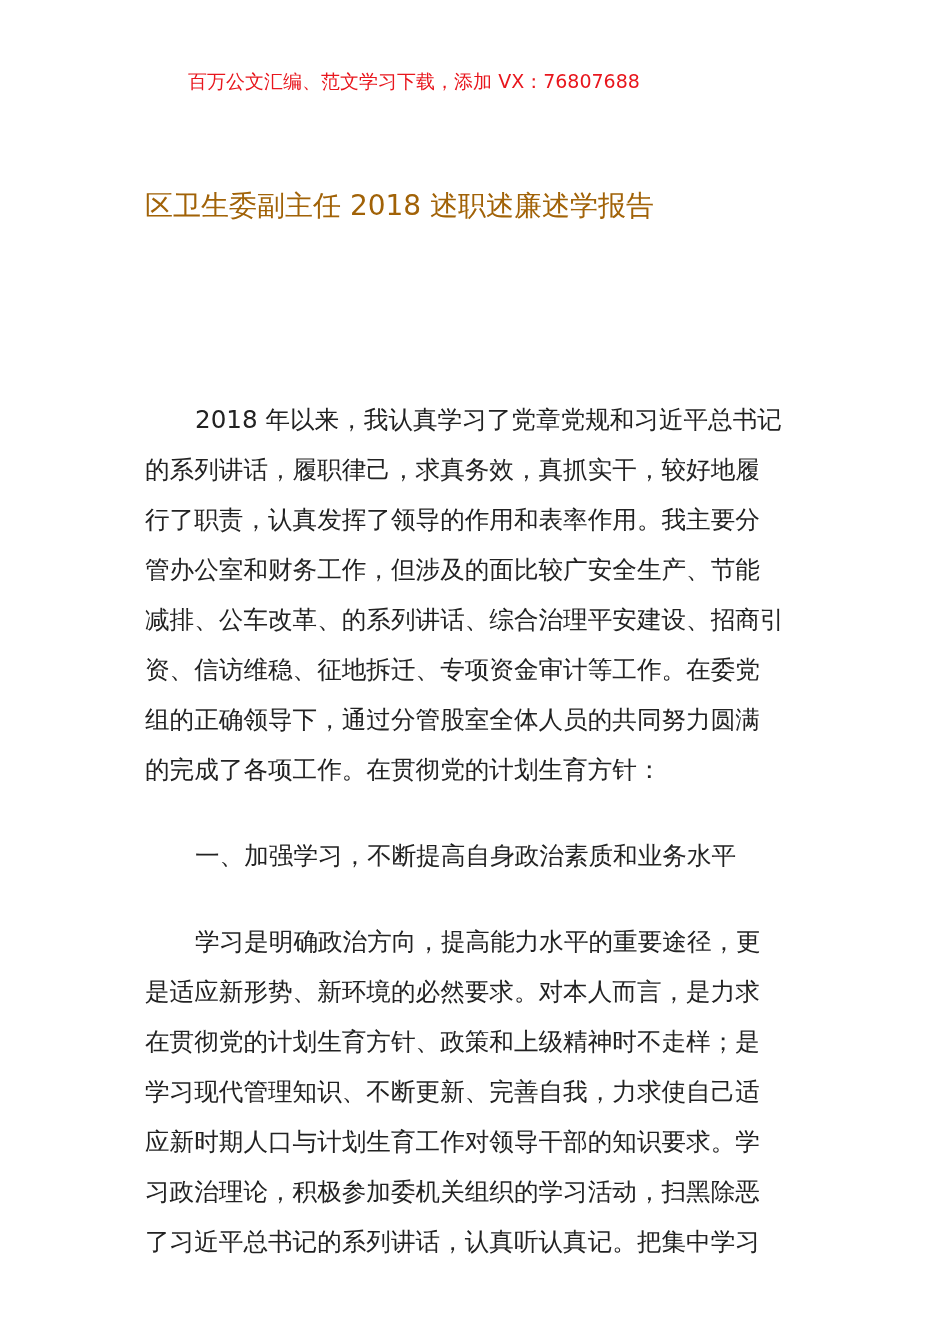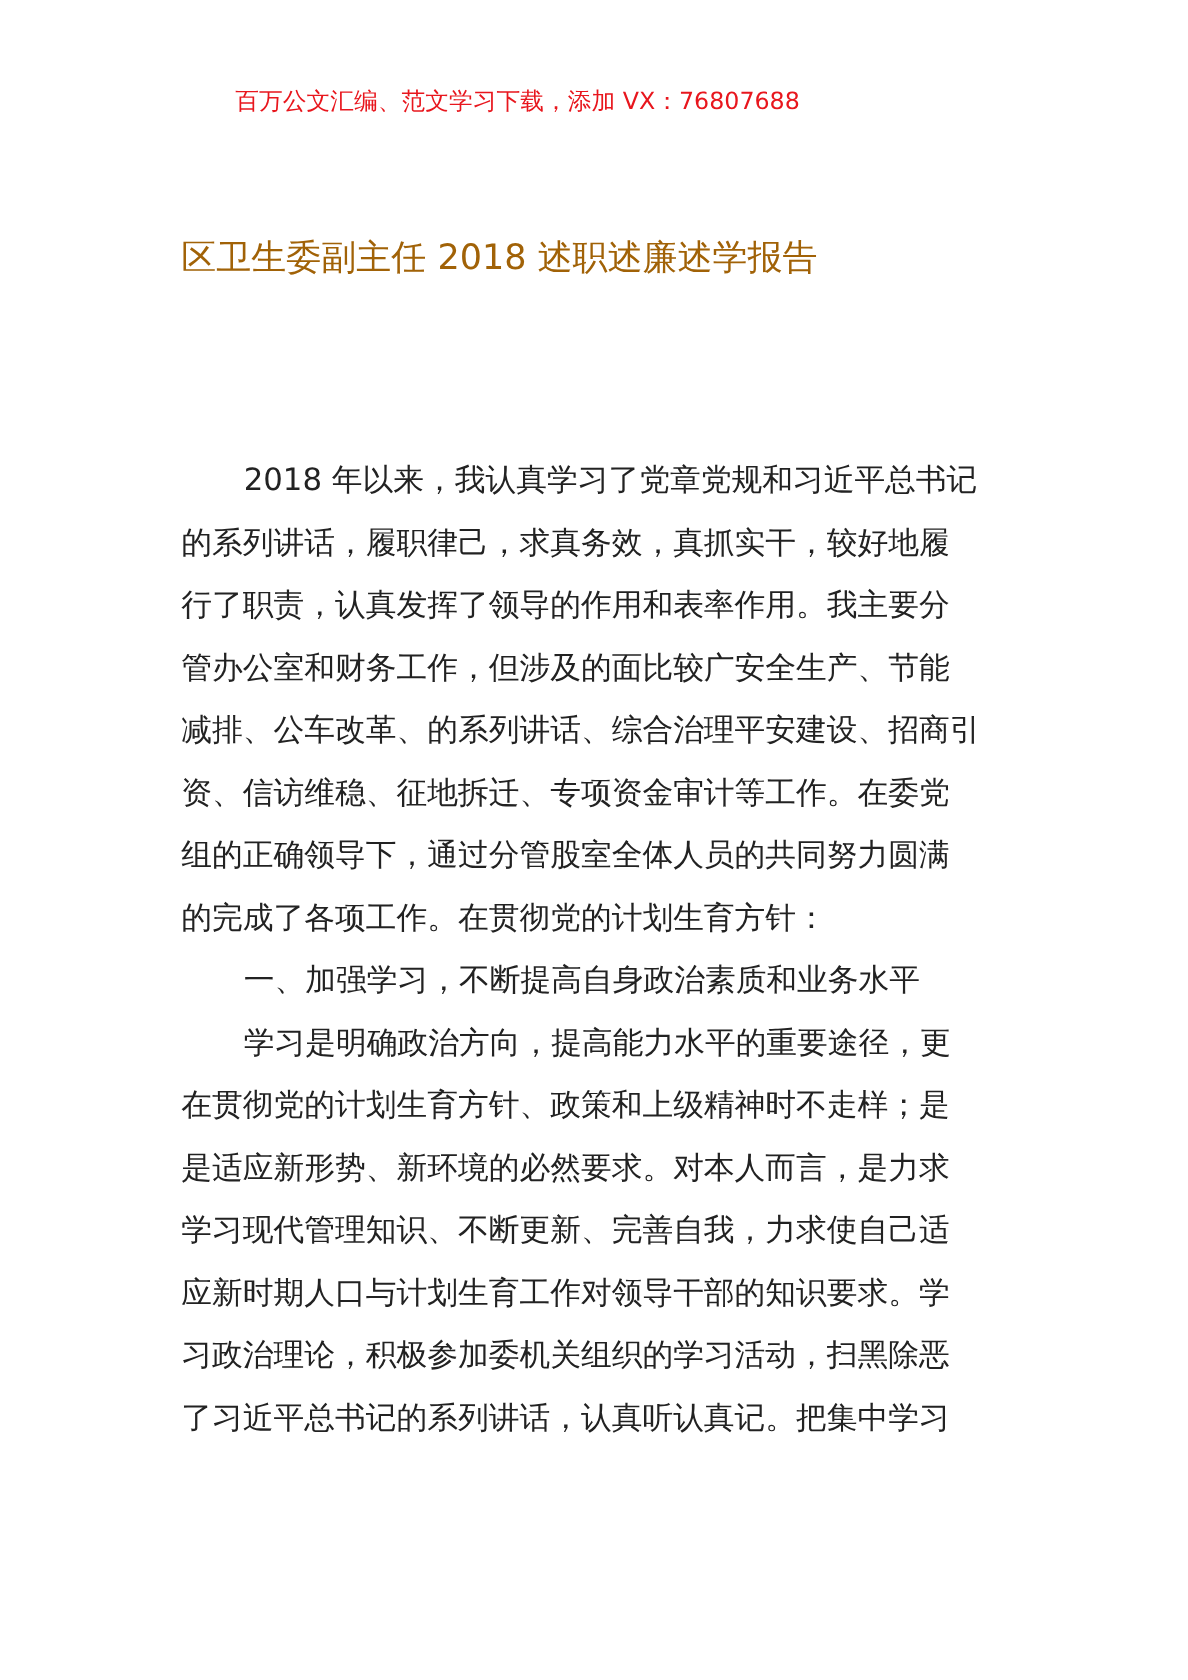--- a/index.html
+++ b/index.html
@@ -44,39 +44,40 @@
     }
     .line {
       height: 50px;
       font-size: 24.6px;
       line-height: 40px;
       white-space: nowrap;
       color: #222222;
     }
     .line.indent {
       padding-left: 50px;
+      margin-top: 36px;
     }
   </style>
 </head>
 <body>
 
 <div class="watermark">百万公文汇编、范文学习下载，添加 VX：76807688</div>
 
 <div class="doc-title">区卫生委副主任 2018 述职述廉述学报告</div>
 
 <div class="body-text">
   <div class="line indent">2018 年以来，我认真学习了党章党规和习近平总书记</div>
   <div class="line">的系列讲话，履职律己，求真务效，真抓实干，较好地履</div>
   <div class="line">行了职责，认真发挥了领导的作用和表率作用。我主要分</div>
   <div class="line">管办公室和财务工作，但涉及的面比较广安全生产、节能</div>
   <div class="line">减排、公车改革、的系列讲话、综合治理平安建设、招商引</div>
   <div class="line">资、信访维稳、征地拆迁、专项资金审计等工作。在委党</div>
   <div class="line">组的正确领导下，通过分管股室全体人员的共同努力圆满</div>
   <div class="line">的完成了各项工作。在贯彻党的计划生育方针：</div>
   <div class="line indent">一、加强学习，不断提高自身政治素质和业务水平</div>
   <div class="line indent">学习是明确政治方向，提高能力水平的重要途径，更</div>
+  <div class="line">是适应新形势、新环境的必然要求。对本人而言，是力求</div>
   <div class="line">在贯彻党的计划生育方针、政策和上级精神时不走样；是</div>
-  <div class="line">是适应新形势、新环境的必然要求。对本人而言，是力求</div>
   <div class="line">学习现代管理知识、不断更新、完善自我，力求使自己适</div>
   <div class="line">应新时期人口与计划生育工作对领导干部的知识要求。学</div>
   <div class="line">习政治理论，积极参加委机关组织的学习活动，扫黑除恶</div>
   <div class="line">了习近平总书记的系列讲话，认真听认真记。把集中学习</div>
 </div>
 
 </body></html>

